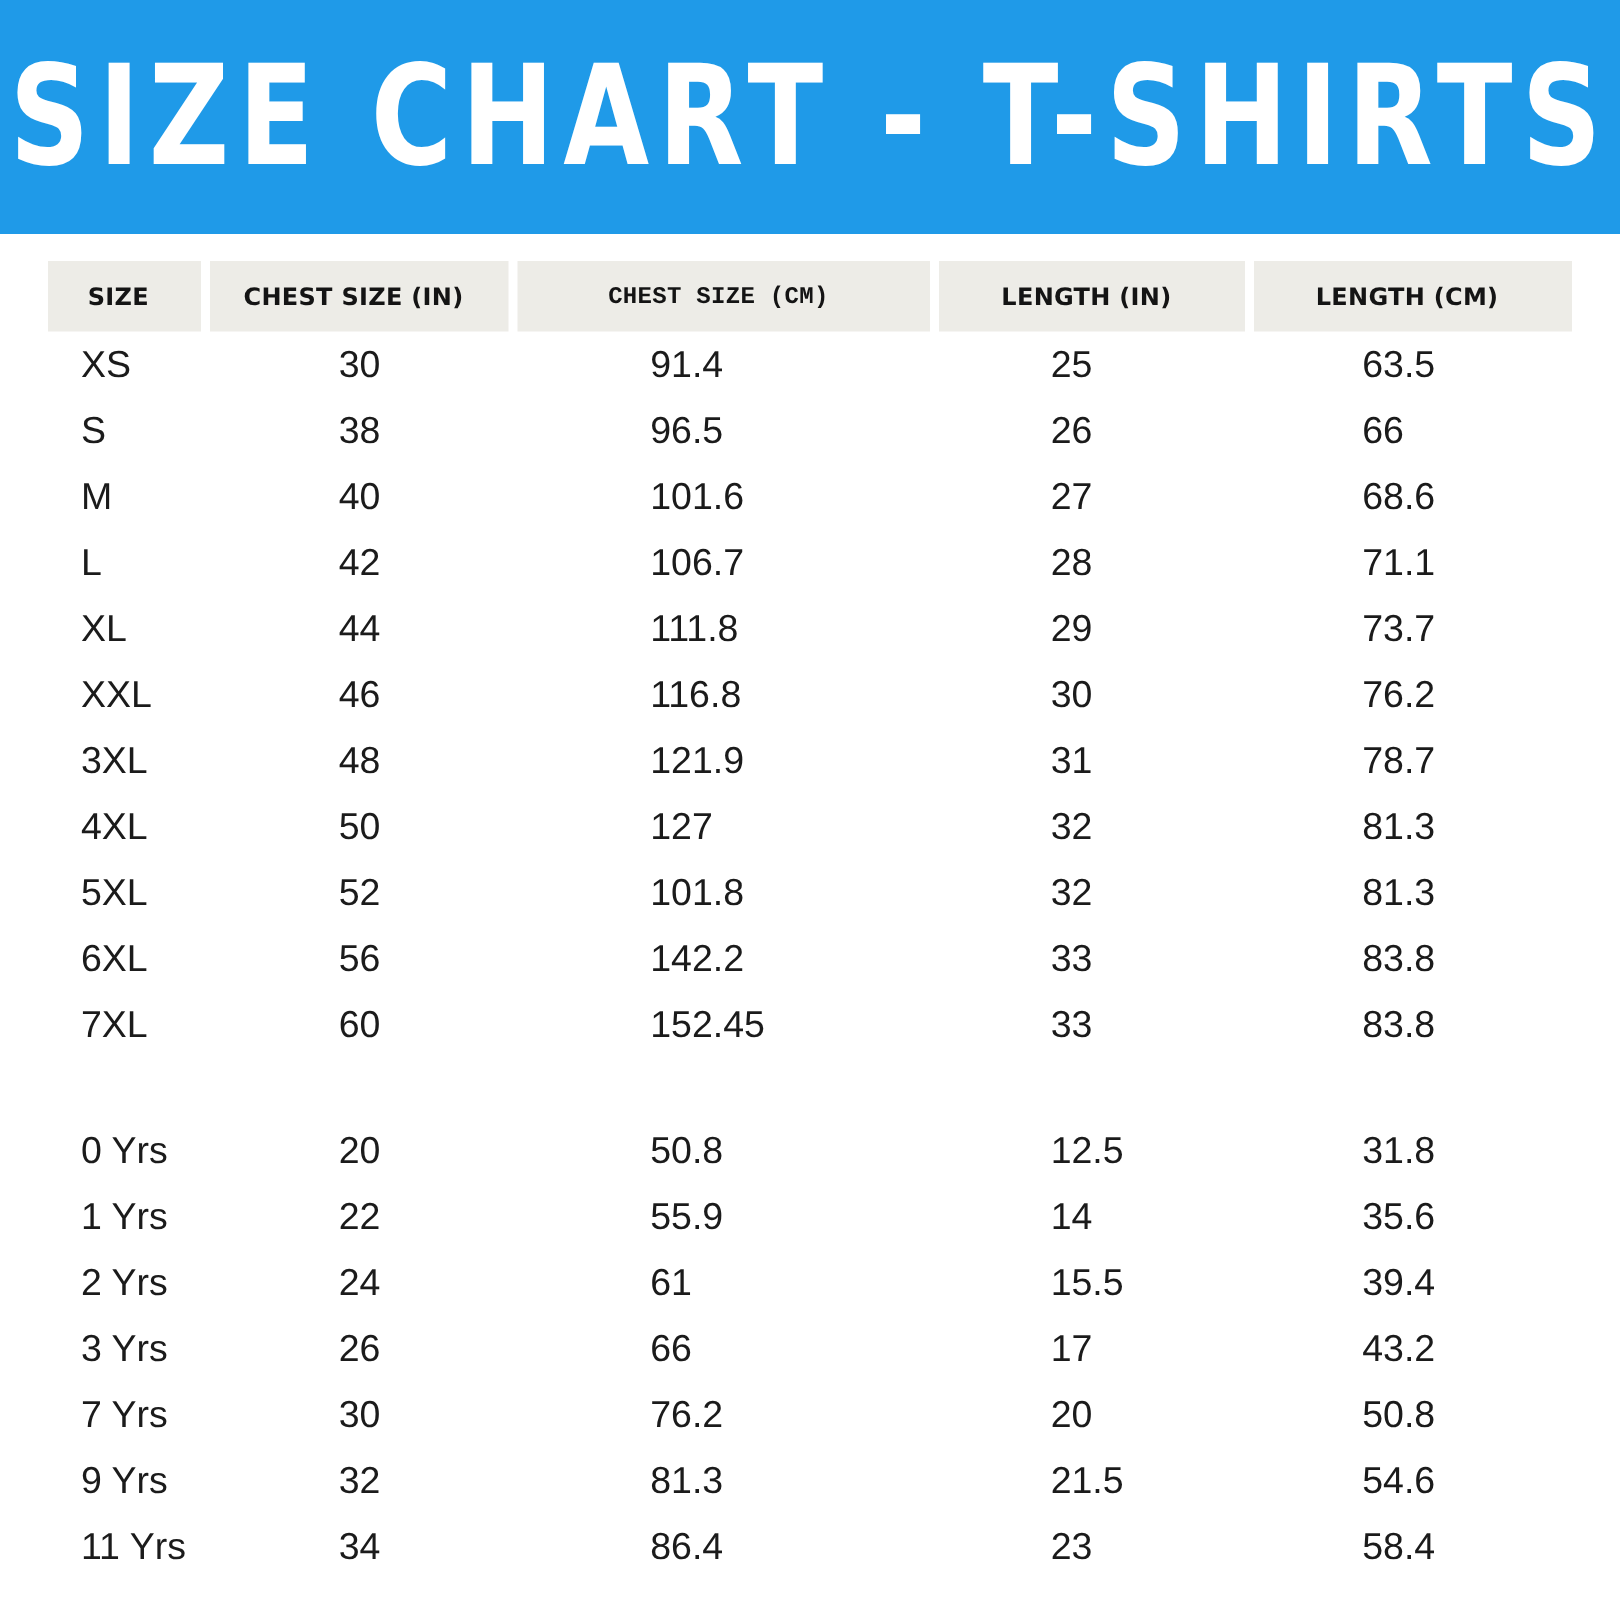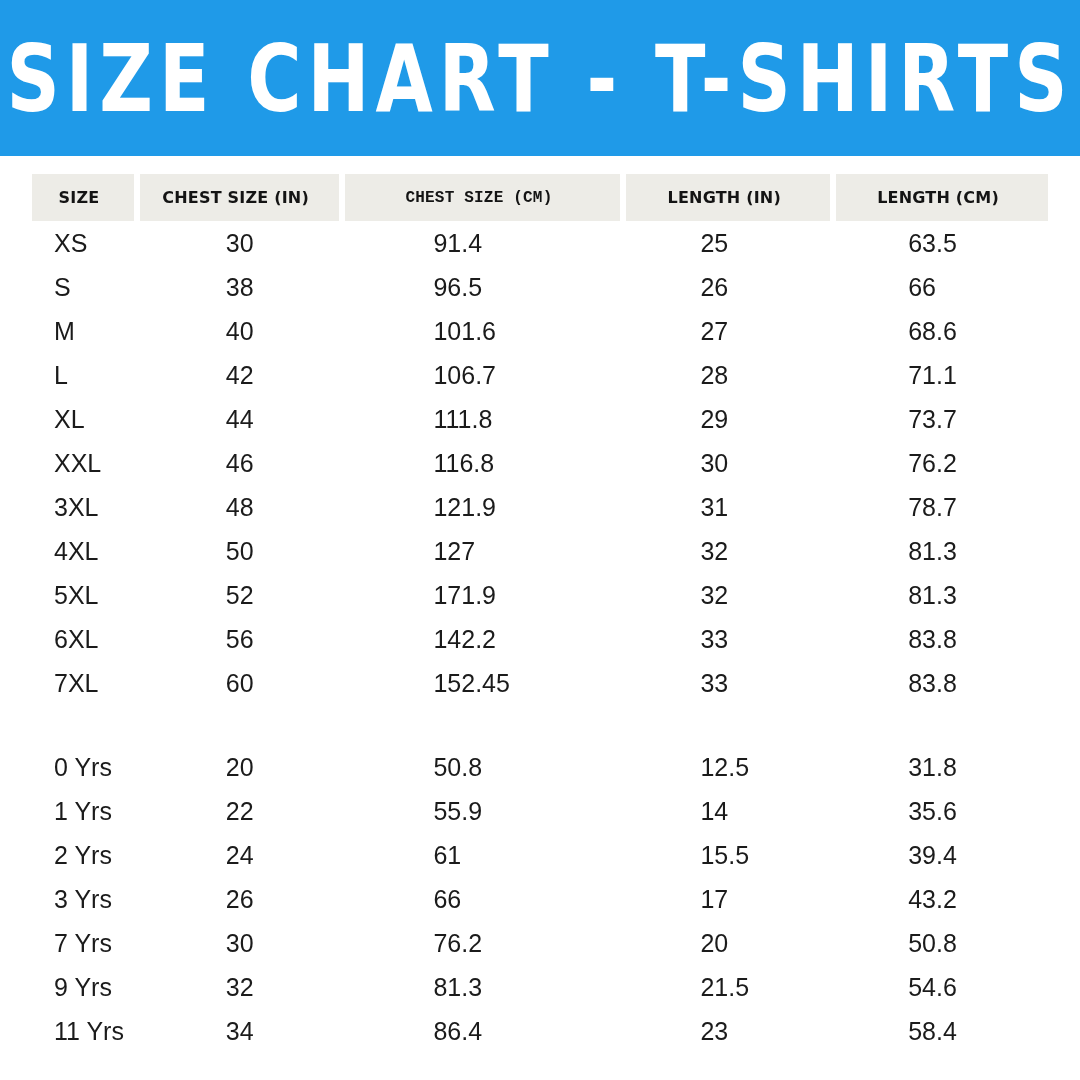--- a/index.html
+++ b/index.html
@@ -158,21 +158,21 @@
           <tr>
             <td class="c-size">4XL</td>
             <td class="c-chest-in">50</td>
             <td class="c-chest-cm">127</td>
             <td class="c-len-in">32</td>
             <td class="c-len-cm">81.3</td>
           </tr>
           <tr>
             <td class="c-size">5XL</td>
             <td class="c-chest-in">52</td>
-            <td class="c-chest-cm">171.9</td>
+            <td class="c-chest-cm">101.8</td>
             <td class="c-len-in">32</td>
             <td class="c-len-cm">81.3</td>
           </tr>
           <tr>
             <td class="c-size">6XL</td>
             <td class="c-chest-in">56</td>
             <td class="c-chest-cm">142.2</td>
             <td class="c-len-in">33</td>
             <td class="c-len-cm">83.8</td>
           </tr>

